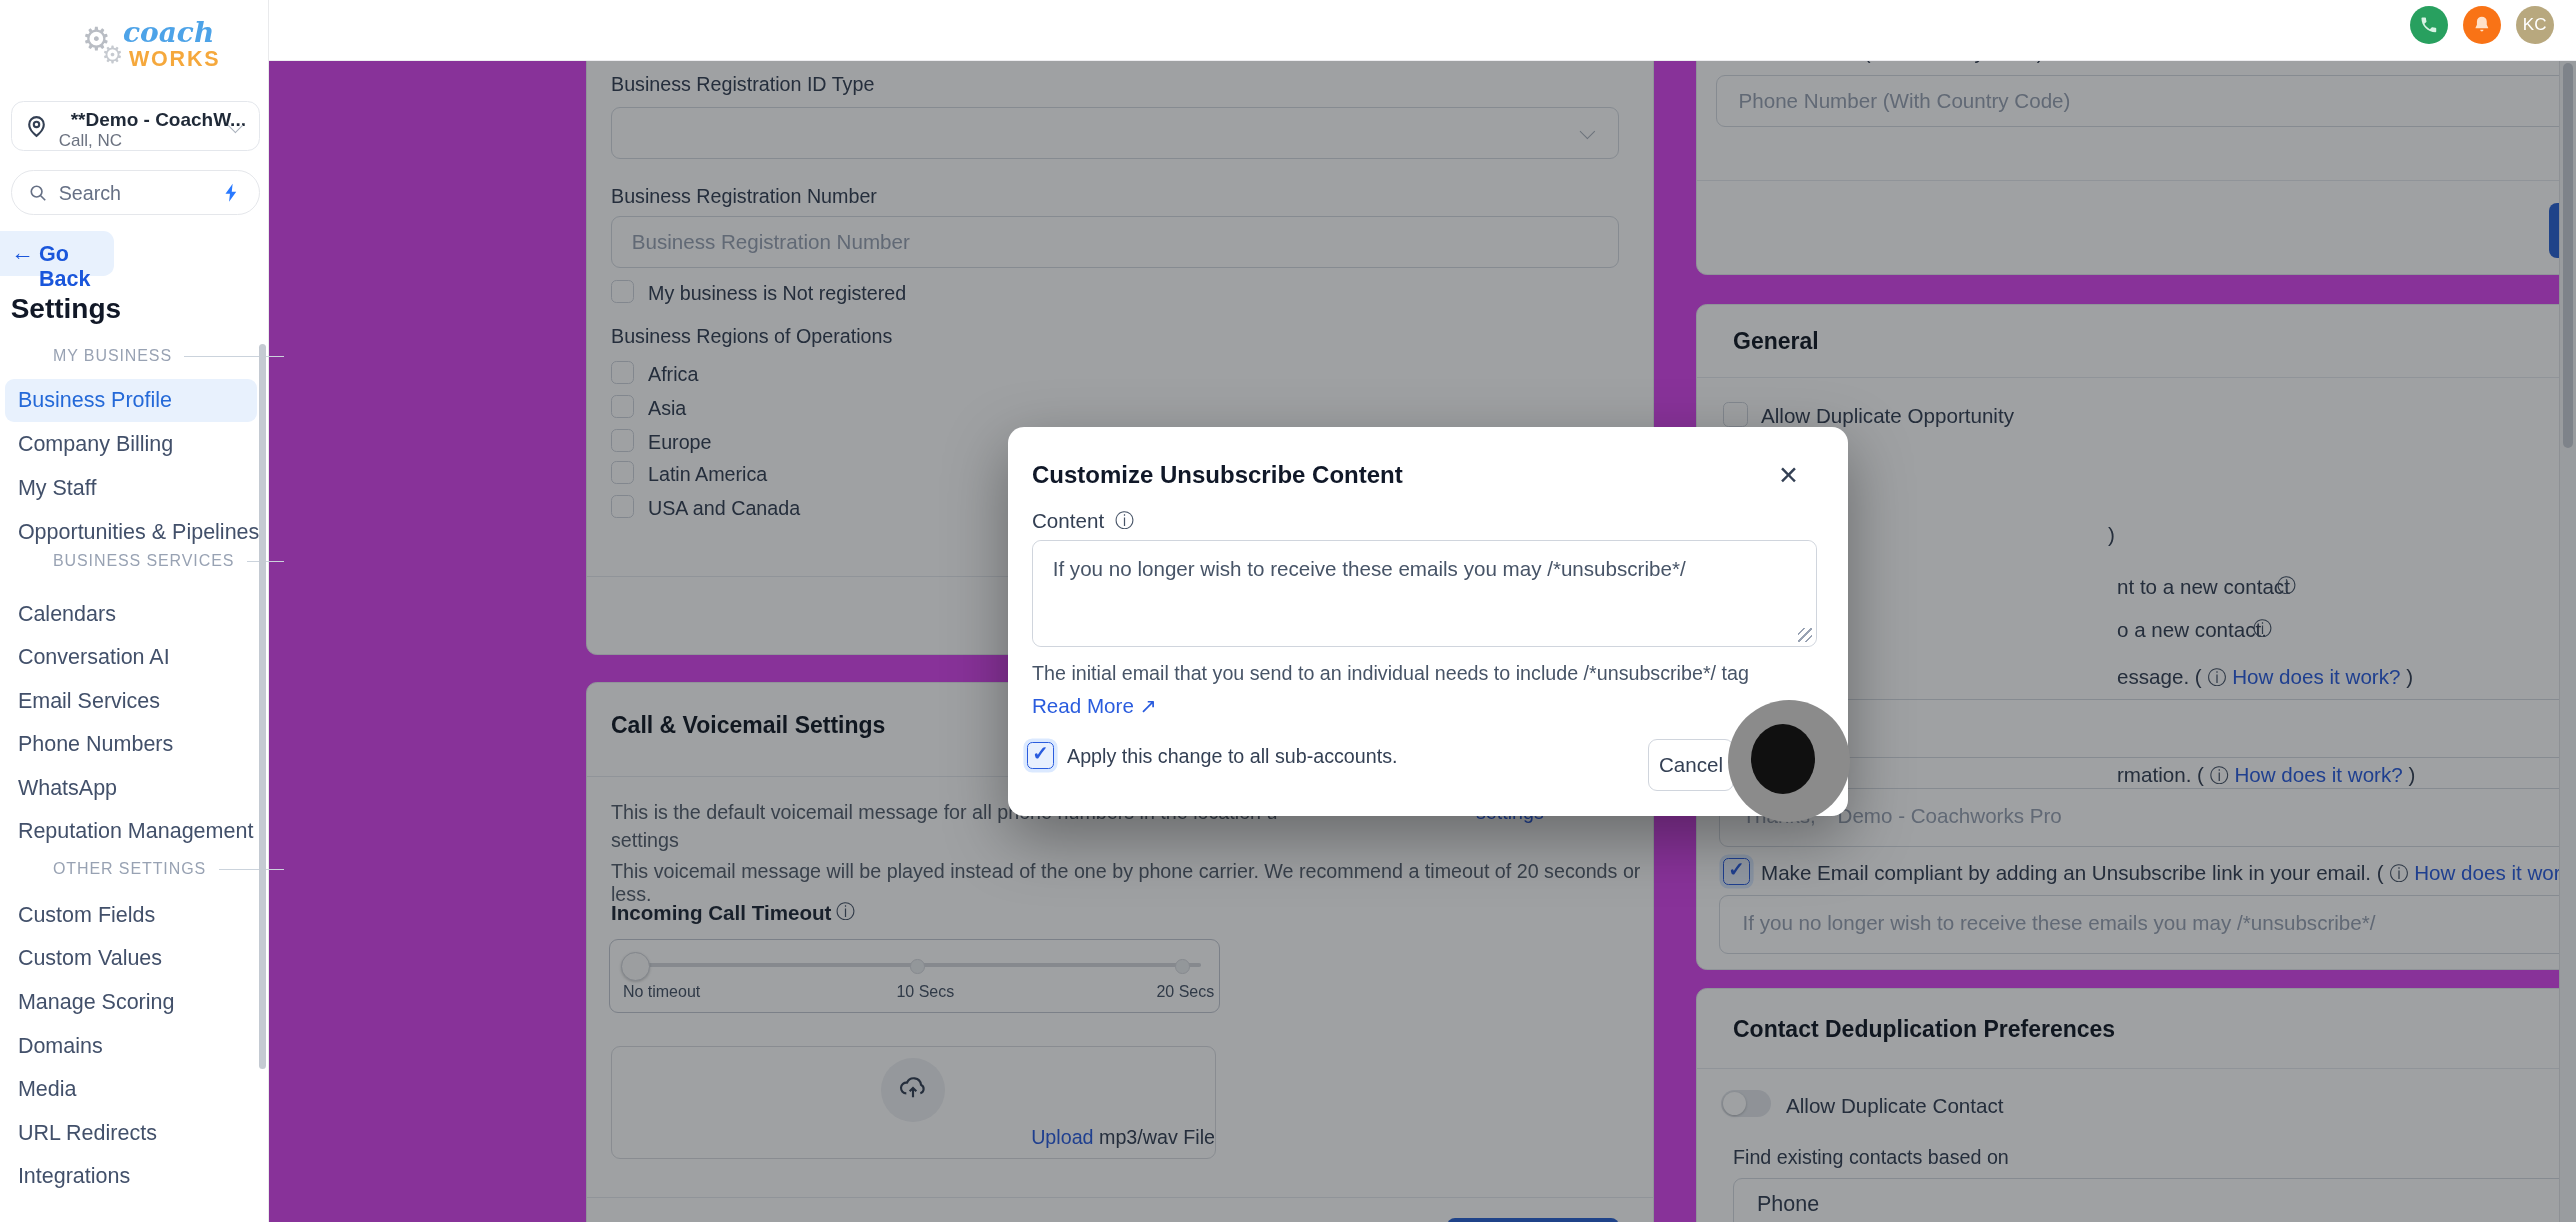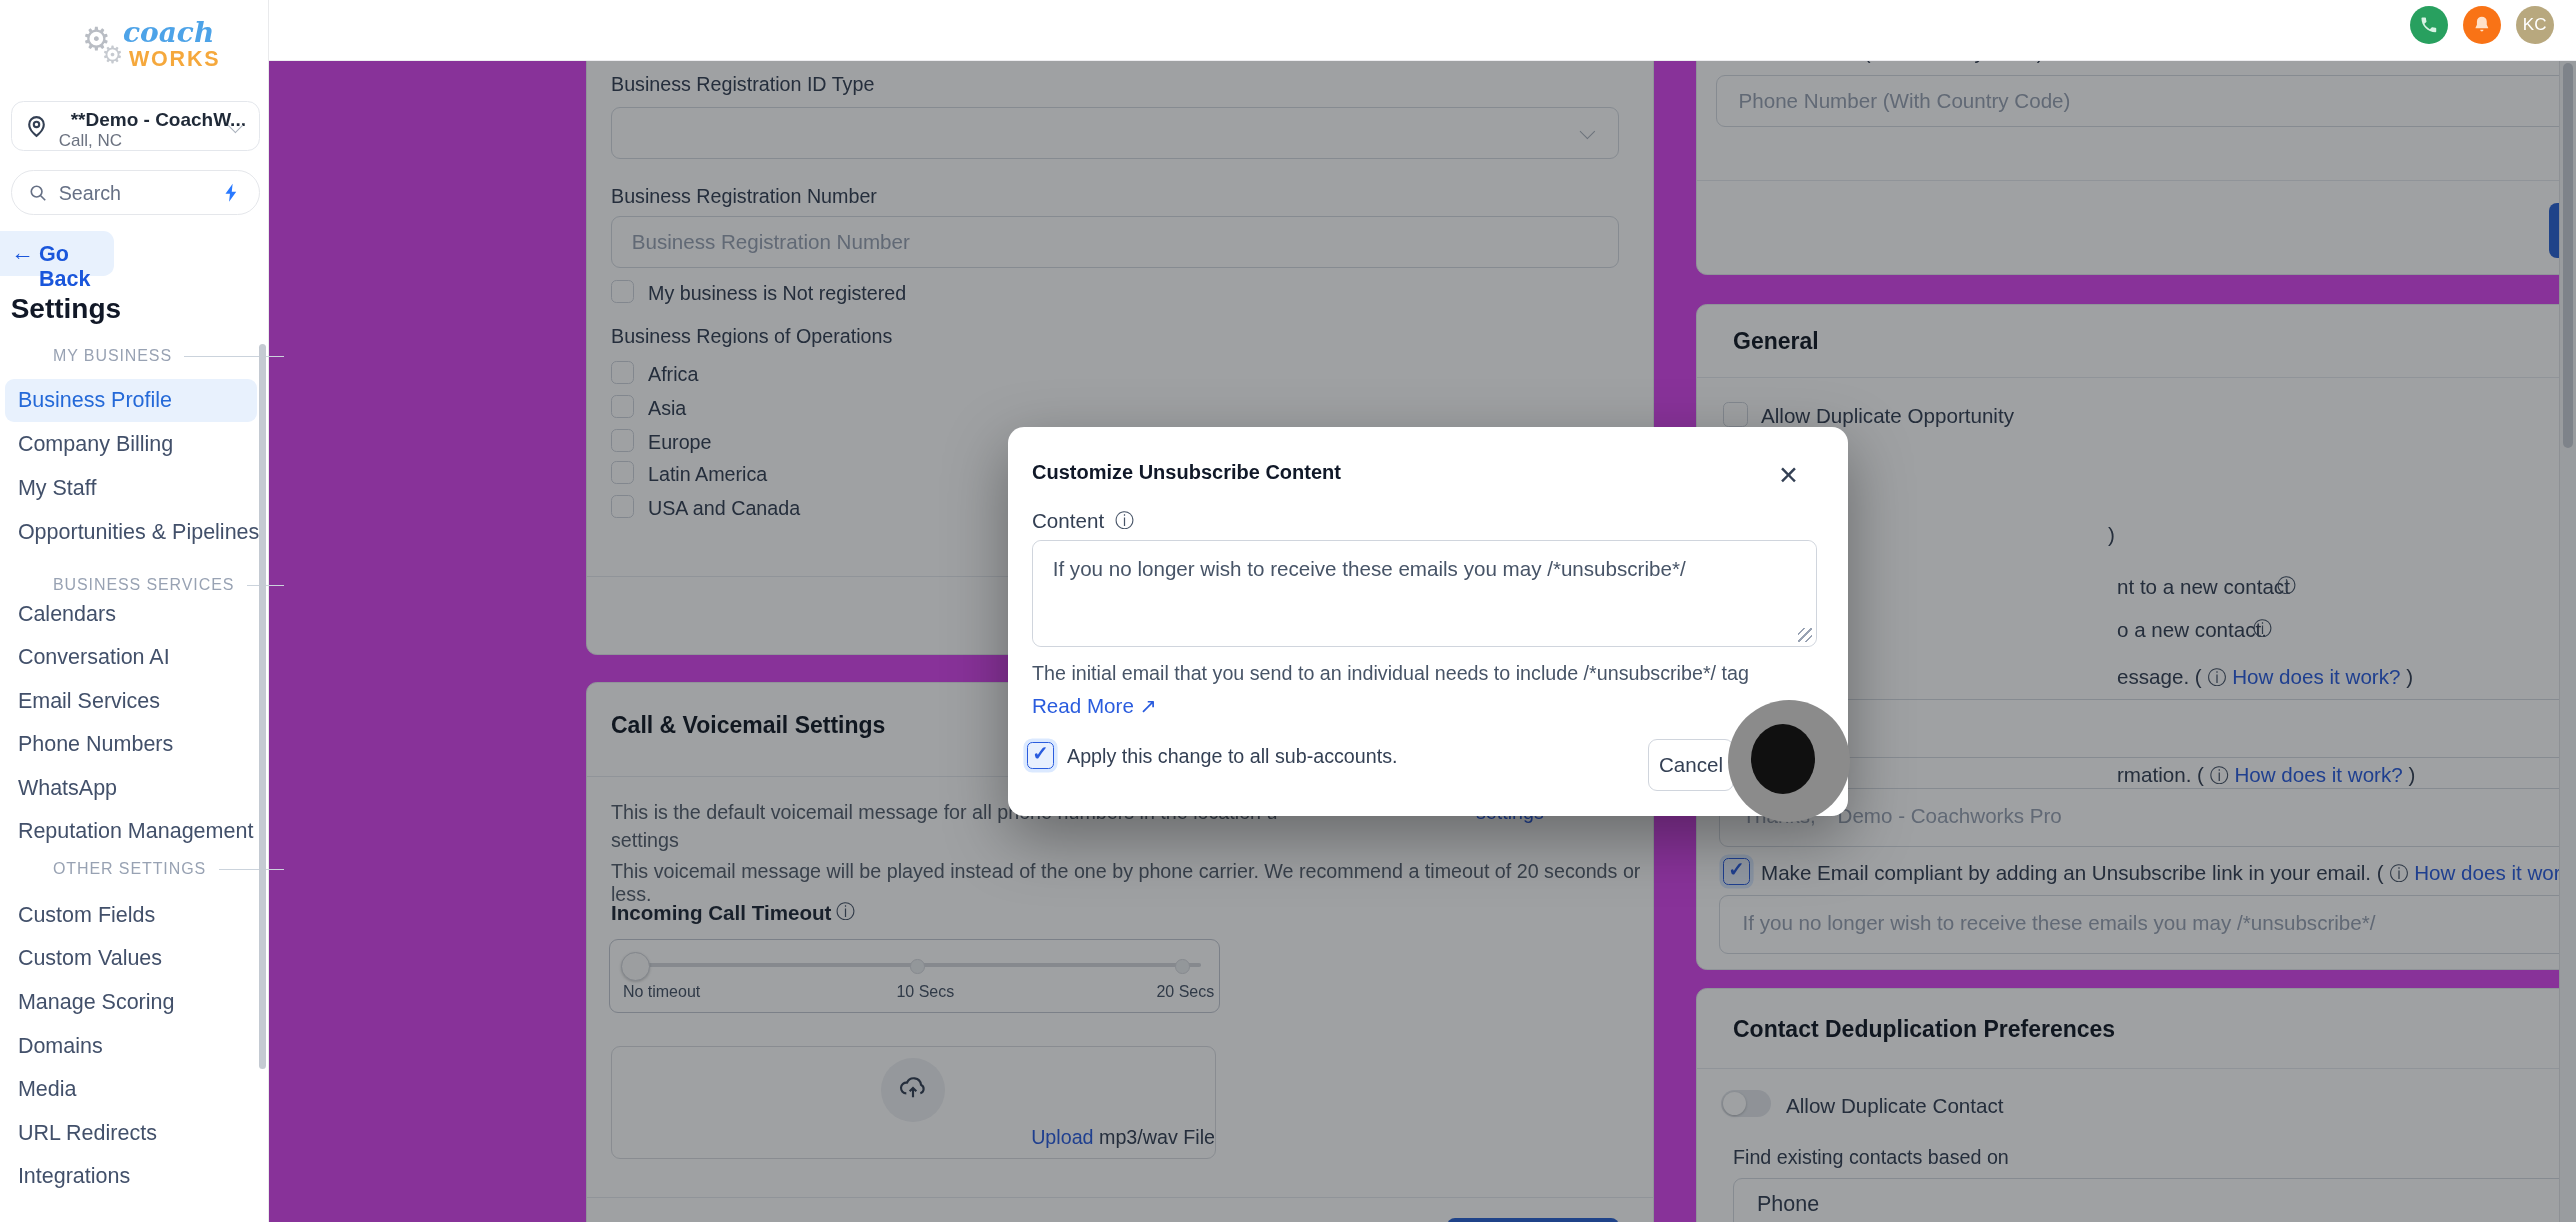--- a/index.html
+++ b/index.html
@@ -231,21 +231,21 @@
 
     <div class="sb-head" style="top:347px;">
         <span>MY BUSINESS</span>
         <span class="line"></span>
       </div>
     <div class="sb-item active" style="top:379px;">Business Profile</div>
     <div class="sb-item" style="top:423px;">Company Billing</div>
     <div class="sb-item" style="top:467px;">My Staff</div>
     <div class="sb-item" style="top:511px;">Opportunities &amp; Pipelines</div>
 
-    <div class="sb-head" style="top:576px;">
+    <div class="sb-head" style="top:552px;">
         <span>BUSINESS SERVICES</span>
         <span class="line"></span>
       </div>
     <div class="sb-item" style="top:593px;">Calendars</div>
     <div class="sb-item" style="top:636px;">Conversation AI</div>
     <div class="sb-item" style="top:680px;">Email Services</div>
     <div class="sb-item" style="top:723px;">Phone Numbers</div>
     <div class="sb-item" style="top:767px;">WhatsApp</div>
     <div class="sb-item" style="top:810px;">Reputation Management</div>
 
@@ -258,21 +258,21 @@
     <div class="sb-item" style="top:981px;">Manage Scoring</div>
     <div class="sb-item" style="top:1025px;">Domains</div>
     <div class="sb-item" style="top:1068px;">Media</div>
     <div class="sb-item" style="top:1112px;">URL Redirects</div>
     <div class="sb-item" style="top:1155px;">Integrations</div>
 
     <div class="abs" style="left:259px;top:344px;width:7.2px;height:725px;background:#c4cad2;border-radius:3.6px;"></div>
   </div>
 
   <div class="abs" style="left:1008px;top:427px;width:840px;height:389px;background:#ffffff;border-radius:16px;box-shadow:0 21.5px 63px rgba(0,0,0,.35);z-index:50;">
-    <span class="abs" style="left:24px;top:34px;font-size:20px;font-weight:600;color:#101828;">Customize Unsubscribe Content</span>
+    <span class="abs" style="left:24px;top:34px;font-size:24px;font-weight:600;color:#101828;">Customize Unsubscribe Content</span>
     <span class="abs" style="right:49px;top:34px;font-size:25px;color:#344054;cursor:pointer;">✕</span>
 
     <span class="abs" style="left:24px;top:82px;font-size:20.6px;color:#344054;">Content</span>
     <span class="ii abs" style="left:107px;top:81px;"></span>
 
     <div class="abs" style="left:24px;top:113px;width:785px;height:107px;border:0.9px solid #d0d5dd;border-radius:9px;box-sizing:border-box;">
       <textarea style="position: absolute; inset: 0px; border: none; outline: none; resize: none; border-radius: 9px; padding: 16px 19.7px; font-family: &quot;Liberation Sans&quot;, sans-serif; font-size: 20.6px; color: rgb(71, 84, 103);">If you no longer wish to receive these emails you may /*unsubscribe*/</textarea>
       <span class="hatch" style="right:3.6px;bottom:3.6px;"></span>
     </div>
 

